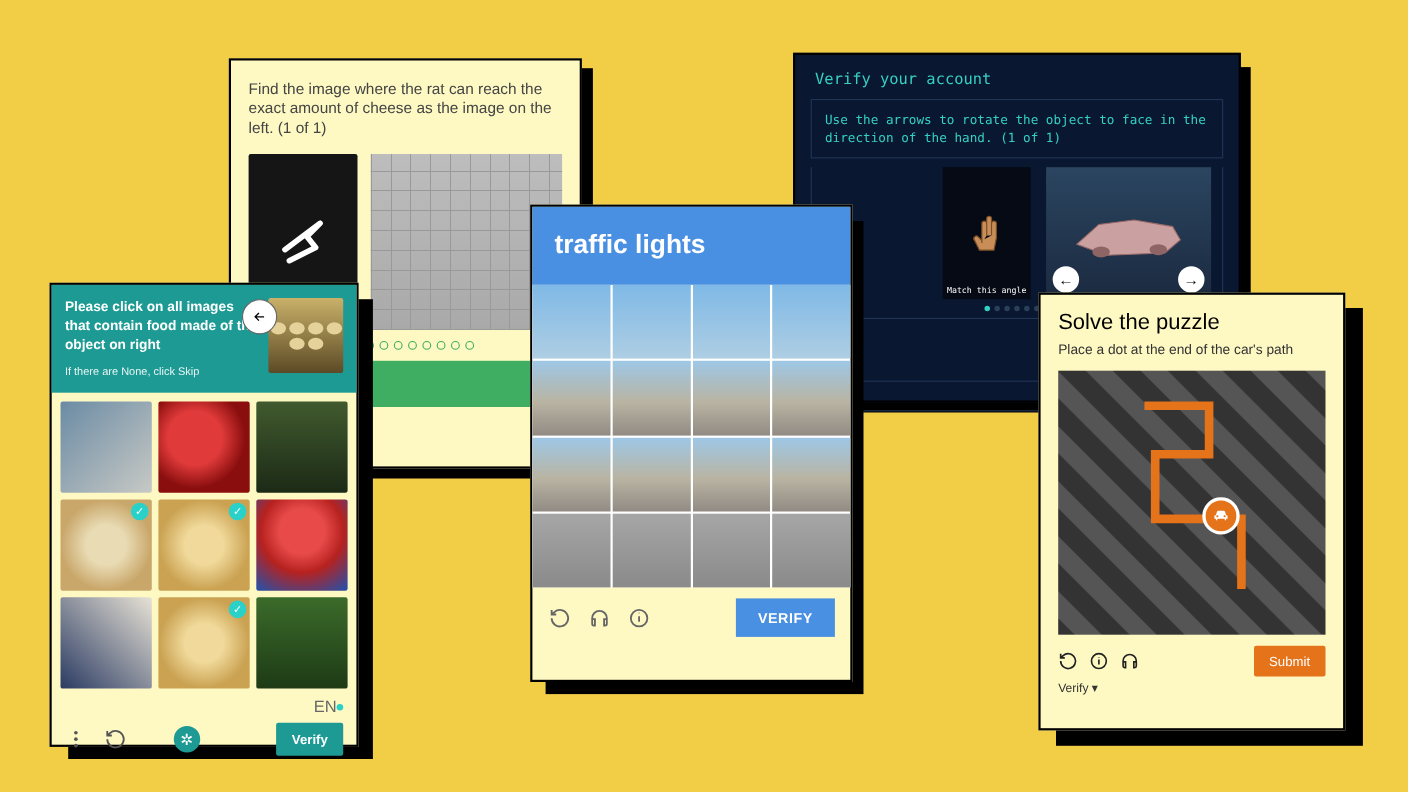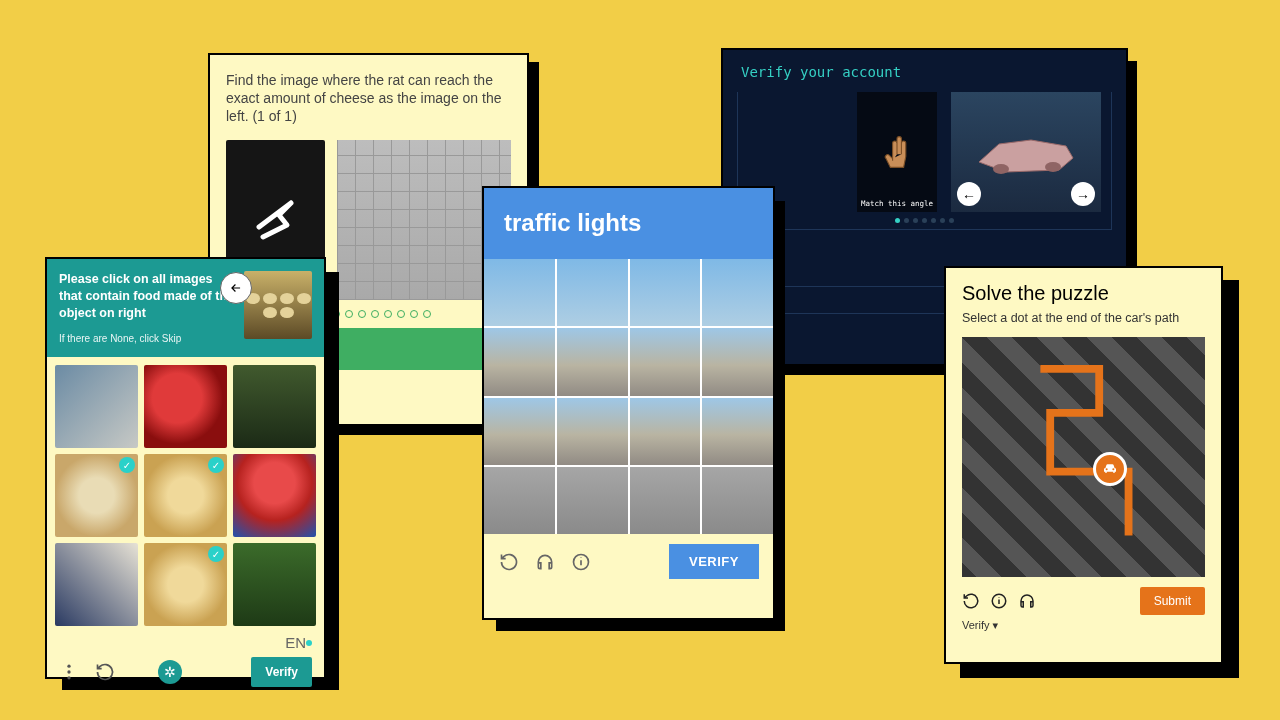--- a/index.html
+++ b/index.html
@@ -148,20 +148,21 @@
     <svg viewBox="0 0 24 24">
         <path d="M12 5V1L7 6l5 5V7a5 5 0 1 1-5 5H5a7 7 0 1 0 7-7z"></path>
       </svg>
     <span>Restart</span>
   </div>
 </div>
 
 <div class="shadow c4-shadow"></div>
 <div class="card border c4">
   <div class="c4-title">Verify your account</div>
+  <div class="c4-instr">Use the arrows to rotate the object to face in the direction of the hand. (1 of 1)</div>
   <div style="margin:8px 14px 0;border:1px solid #1e3558;border-top:none;padding:0 10px 6px">
     <div class="c4-imgs">
       <div class="c4-panel">
         <svg width="44" height="44" viewBox="0 0 40 40">
           <path d="M16 28 V12 a2 2 0 0 1 4 0 V22 M20 22 V8 a2 2 0 0 1 4 0 V22 M24 22 V12 a2 2 0 0 1 4 0 V24 l-2 10 H14 l-4-8 a2 2 0 0 1 3-3 l3 3" fill="#c98e58" stroke="#7a4e26" stroke-width="1"></path>
         </svg>
         <div class="c4-caption">Match this angle</div>
       </div>
       <div class="c4-big">
         <svg width="110" height="60" viewBox="0 0 110 60">
@@ -287,21 +288,21 @@
         <path d="M3 12a9 9 0 1 0 3-6.7L3 8m0-5v5h5" stroke="#555" stroke-width="2" fill="none"></path>
       </svg>
     <div class="hcap-logo">✲</div>
     <div class="c3-verify">Verify</div>
   </div>
 </div>
 
 <div class="shadow c5-shadow"></div>
 <div class="card border c5">
   <div class="c5-title">Solve the puzzle</div>
-  <div class="c5-sub">Select a dot at the end of the car's path</div>
+  <div class="c5-sub">Place a dot at the end of the car's path</div>
   <div class="c5-img">
     <div class="c5-path">
       <svg viewBox="0 0 248 240">
           <path d="M80 30 L140 30 L140 75 L90 75 L90 135 L170 135 L170 200" stroke="#e5731a" stroke-width="8" fill="none" stroke-linejoin="miter"></path>
         </svg>
     </div>
     <div class="c5-car">
       <svg width="16" height="16" viewBox="0 0 24 24" fill="#fff">
           <path d="M5 11l1.5-4.5A2 2 0 0 1 8.4 5h7.2a2 2 0 0 1 1.9 1.5L19 11h1a1 1 0 0 1 1 1v4h-2v2h-2v-2H7v2H5v-2H3v-4a1 1 0 0 1 1-1h1zm2 3a1.5 1.5 0 1 0 0-3 1.5 1.5 0 0 0 0 3zm10 0a1.5 1.5 0 1 0 0-3 1.5 1.5 0 0 0 0 3z"></path>
         </svg>

